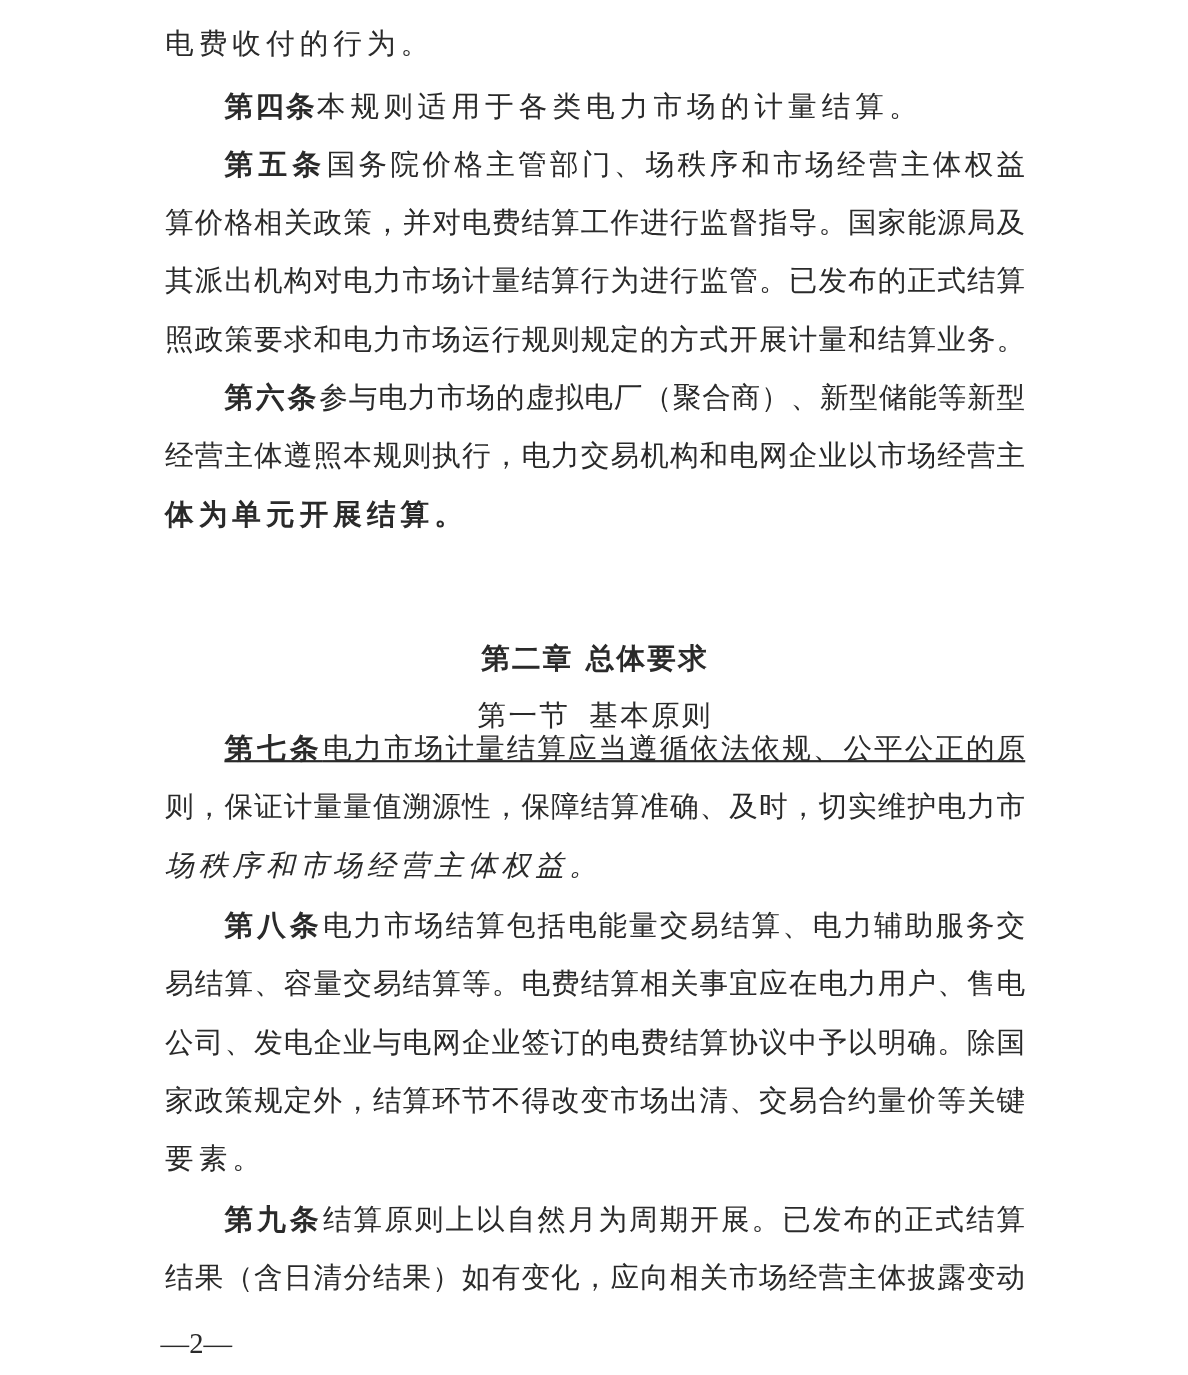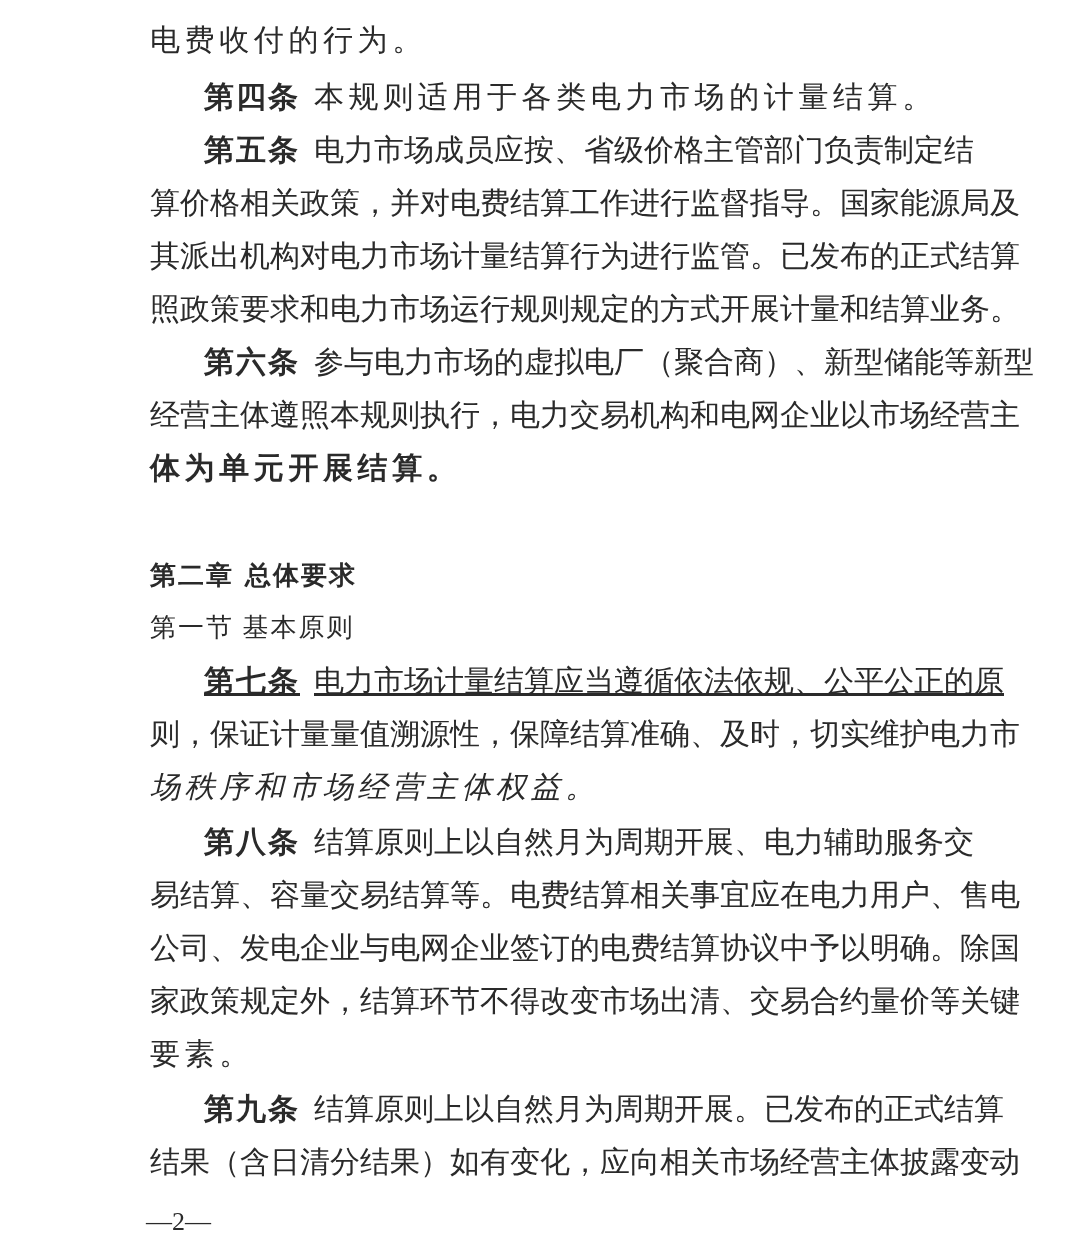--- a/index.html
+++ b/index.html
@@ -4,53 +4,53 @@
 <style>
   html, body { margin: 0; padding: 0; background: #ffffff; }
   body {
     width: 1080px; height: 1250px; position: relative; overflow: hidden;
     font-family: "DejaVu Serif", "Liberation Serif", serif;
     color: #2a2a2a;
   }
   .page { position: absolute; left: 150px; top: 0; width: 782px; }
   .line {
     position: absolute; left: 0; width: 782px;
-    font-size: 30px; line-height: 34px; height: 34px;
+    font-size: 26px; line-height: 34px; height: 34px;
     letter-spacing: 4.6px; white-space: nowrap;
   }
   .indent { left: 54px; width: 728px; }
   .justify { text-align: justify; text-align-last: justify; letter-spacing: 0; }
-  .art { font-weight: bold; font-family: "DejaVu Sans", "Liberation Sans", sans-serif; letter-spacing: 2px; margin-right: 14px; }
+  .art { font-weight: bold; font-family: "DejaVu Sans", "Liberation Sans", sans-serif; letter-spacing: 2px; }
   .heading {
-    position: absolute; left: 0; width: 782px; 
-    font-size: 26px; line-height: 34px; letter-spacing: 2px;
+    position: absolute; left: 0; width: 782px; text-align: center;
+    font-size: 26px; line-height: 34px; letter-spacing: 2px; margin-top: 24px;
   }
   .chapter { font-weight: bold; font-family: "DejaVu Sans", "Liberation Sans", sans-serif; }
-  .section { font-family: Liberation Serif, serif; }
+  .section { font-family: Liberation Mono, monospace; }
   .pageno {
     position: absolute; left: 146px; top: 1207px;
     font-size: 26px; line-height: 30px; letter-spacing: 0;
     font-family: "Liberation Serif", serif;
   }
 </style>
 </head>
 <body>
 
 <div class="page">
 
   <div class="line" style="top:23px;">
     <span>电费收付的行为。</span>
   </div>
 
   <div class="line indent" style="top:80px;">
     <span class="art">第四条</span><span>本规则适用于各类电力市场的计量结算。</span>
   </div>
 
   <div class="line indent justify" style="top:133px;">
-    <span class="art">第五条</span><span>电力市场成员应按、省级价格主管部门负责制定结</span>
+    <span class="art">第五条</span><span>国务院价格主管部门、场秩序和市场经营主体权益</span>
   </div>
   <div class="line justify" style="top:186px;">算价格相关政策，并对电费结算工作进行监督指导。国家能源局及</div>
   <div class="line justify" style="top:239px;">其派出机构对电力市场计量结算行为进行监管。已发布的正式结算</div>
   <div class="line justify" style="top:292px;">照政策要求和电力市场运行规则规定的方式开展计量和结算业务。</div>
 
   <div class="line indent justify" style="top:345px;">
     <span class="art">第六条</span><span>参与电力市场的虚拟电厂（聚合商）、新型储能等新型</span>
   </div>
   <div class="line justify" style="top:398px;">经营主体遵照本规则执行，电力交易机构和电网企业以市场经营主</div>
   <div class="line" style="top:451px;font-weight:bold;">体为单元开展结算。</div>
@@ -58,21 +58,21 @@
   <div class="heading chapter" style="top:558px;">第二章  总体要求</div>
   <div class="heading section" style="top:611px;">第一节  基本原则</div>
 
   <div class="line indent justify" style="top:664px;text-decoration:underline;">
     <span class="art">第七条</span><span>电力市场计量结算应当遵循依法依规、公平公正的原</span>
   </div>
   <div class="line justify" style="top:717px;">则，保证计量量值溯源性，保障结算准确、及时，切实维护电力市</div>
   <div class="line" style="top:770px;font-style:italic;">场秩序和市场经营主体权益。</div>
 
   <div class="line indent justify" style="top:825px;">
-    <span class="art">第八条</span><span>结算原则上以自然月为周期开展、电力辅助服务交</span>
+    <span class="art">第八条</span><span>电力市场结算包括电能量交易结算、电力辅助服务交</span>
   </div>
   <div class="line justify" style="top:878px;">易结算、容量交易结算等。电费结算相关事宜应在电力用户、售电</div>
   <div class="line justify" style="top:931px;">公司、发电企业与电网企业签订的电费结算协议中予以明确。除国</div>
   <div class="line justify" style="top:984px;">家政策规定外，结算环节不得改变市场出清、交易合约量价等关键</div>
   <div class="line" style="top:1037px;">要素。</div>
 
   <div class="line indent justify" style="top:1092px;">
     <span class="art">第九条</span><span>结算原则上以自然月为周期开展。已发布的正式结算</span>
   </div>
   <div class="line justify" style="top:1145px;">结果（含日清分结果）如有变化，应向相关市场经营主体披露变动</div>

